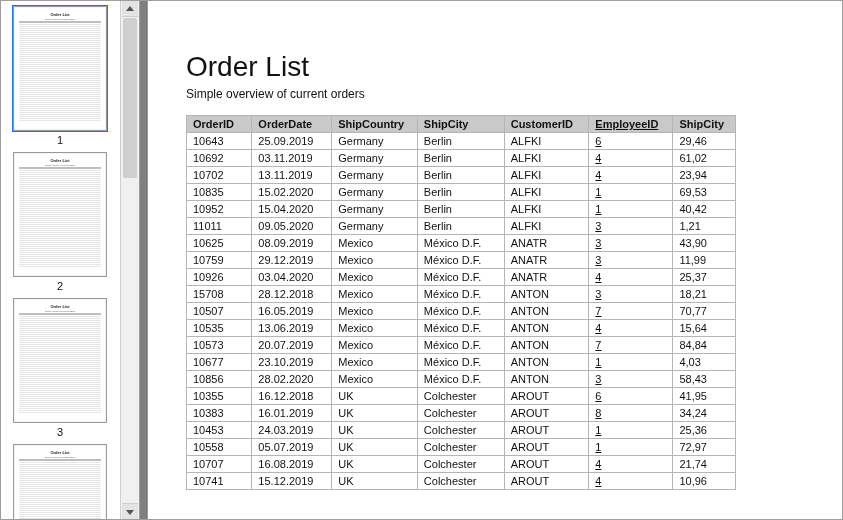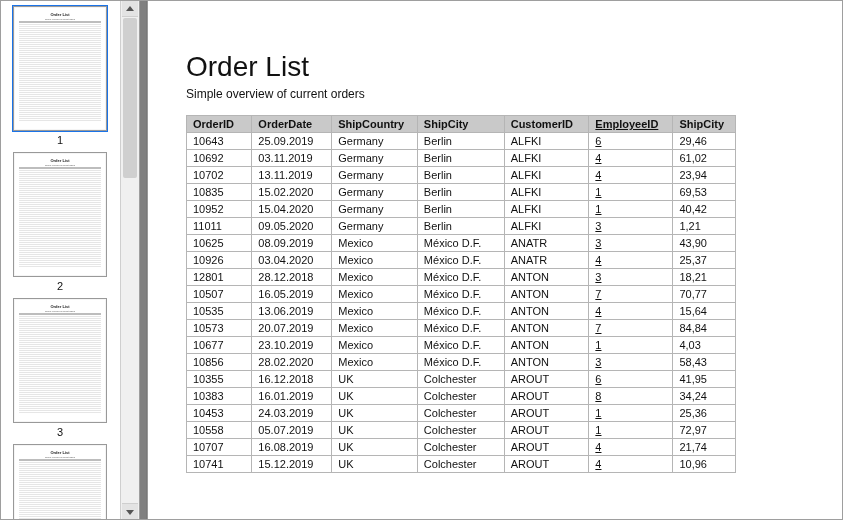--- a/index.html
+++ b/index.html
@@ -432,30 +432,39 @@
           <tr>
             <td class="col-id">10625</td>
             <td class="col-date">08.09.2019</td>
             <td class="col-country">Mexico</td>
             <td class="col-city">México D.F.</td>
             <td class="col-cust">ANATR</td>
             <td class="col-emp">3</td>
             <td class="col-fr">43,90</td>
           </tr>
           <tr>
+            <td class="col-id">10759</td>
+            <td class="col-date">29.12.2019</td>
+            <td class="col-country">Mexico</td>
+            <td class="col-city">México D.F.</td>
+            <td class="col-cust">ANATR</td>
+            <td class="col-emp">3</td>
+            <td class="col-fr">11,99</td>
+          </tr>
+          <tr>
             <td class="col-id">10926</td>
             <td class="col-date">03.04.2020</td>
             <td class="col-country">Mexico</td>
             <td class="col-city">México D.F.</td>
             <td class="col-cust">ANATR</td>
             <td class="col-emp">4</td>
             <td class="col-fr">25,37</td>
           </tr>
           <tr>
-            <td class="col-id">12801</td>
+            <td class="col-id">15708</td>
             <td class="col-date">28.12.2018</td>
             <td class="col-country">Mexico</td>
             <td class="col-city">México D.F.</td>
             <td class="col-cust">ANTON</td>
             <td class="col-emp">3</td>
             <td class="col-fr">18,21</td>
           </tr>
           <tr>
             <td class="col-id">10507</td>
             <td class="col-date">16.05.2019</td>

